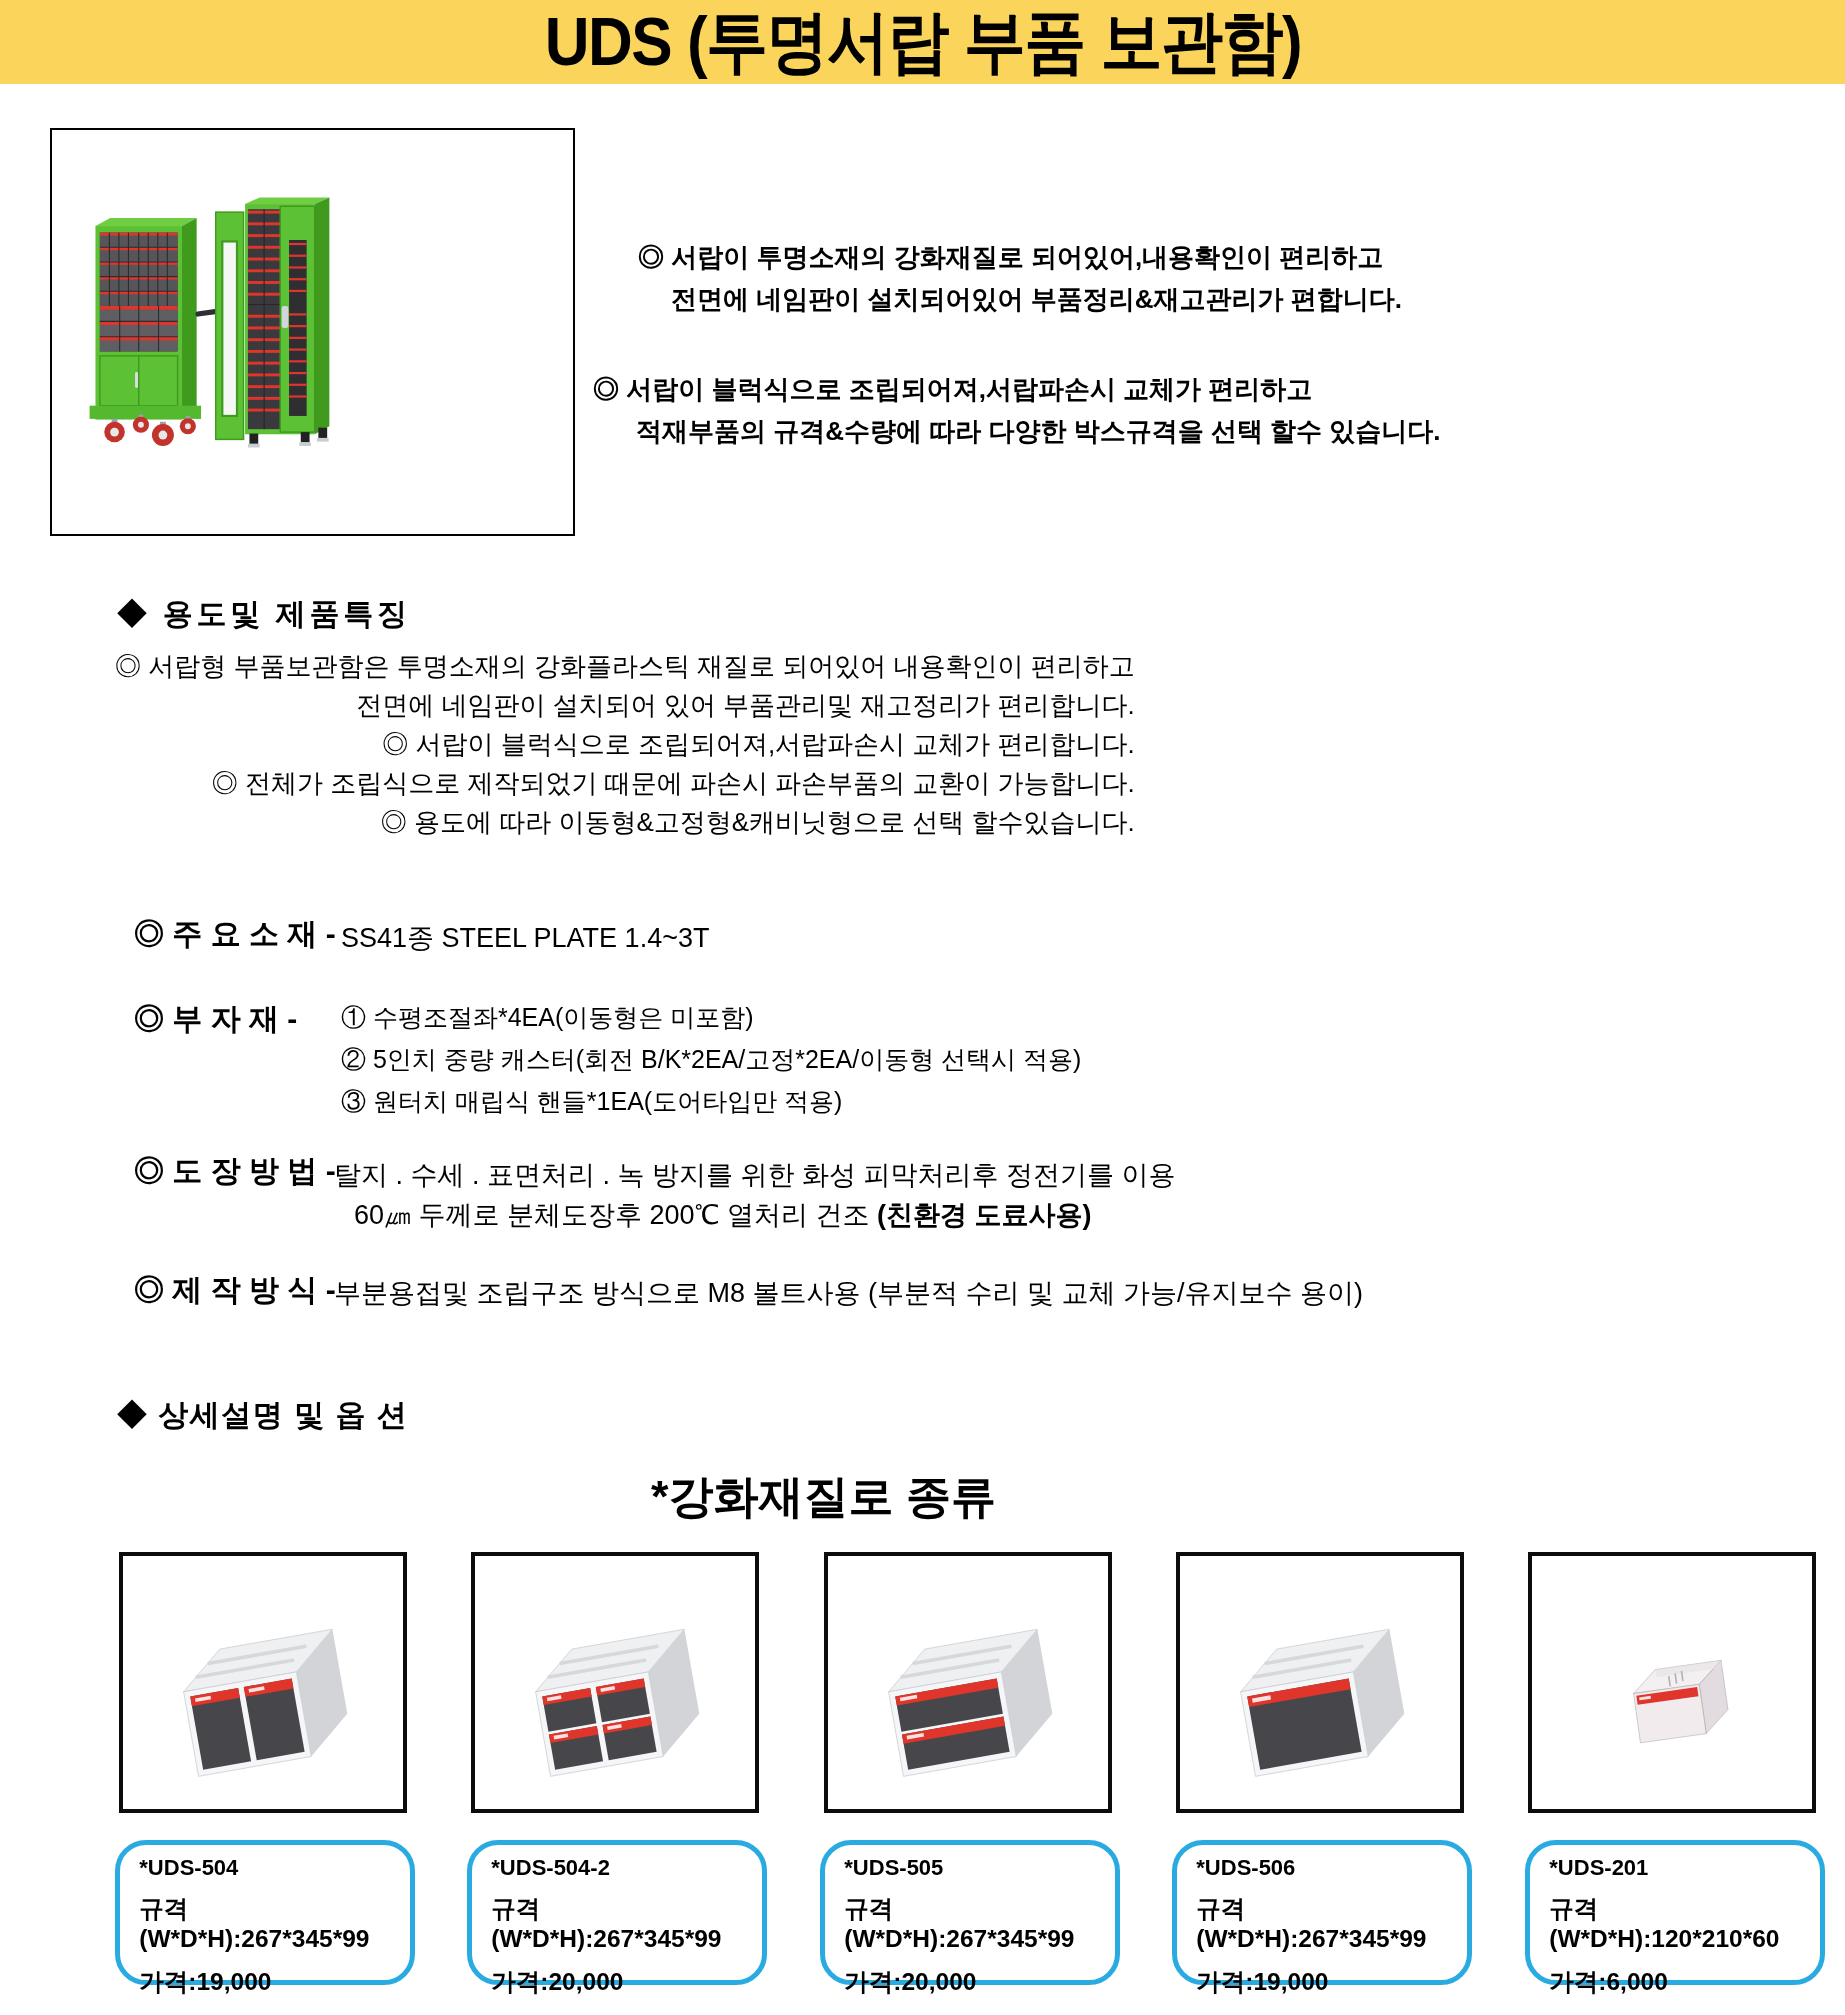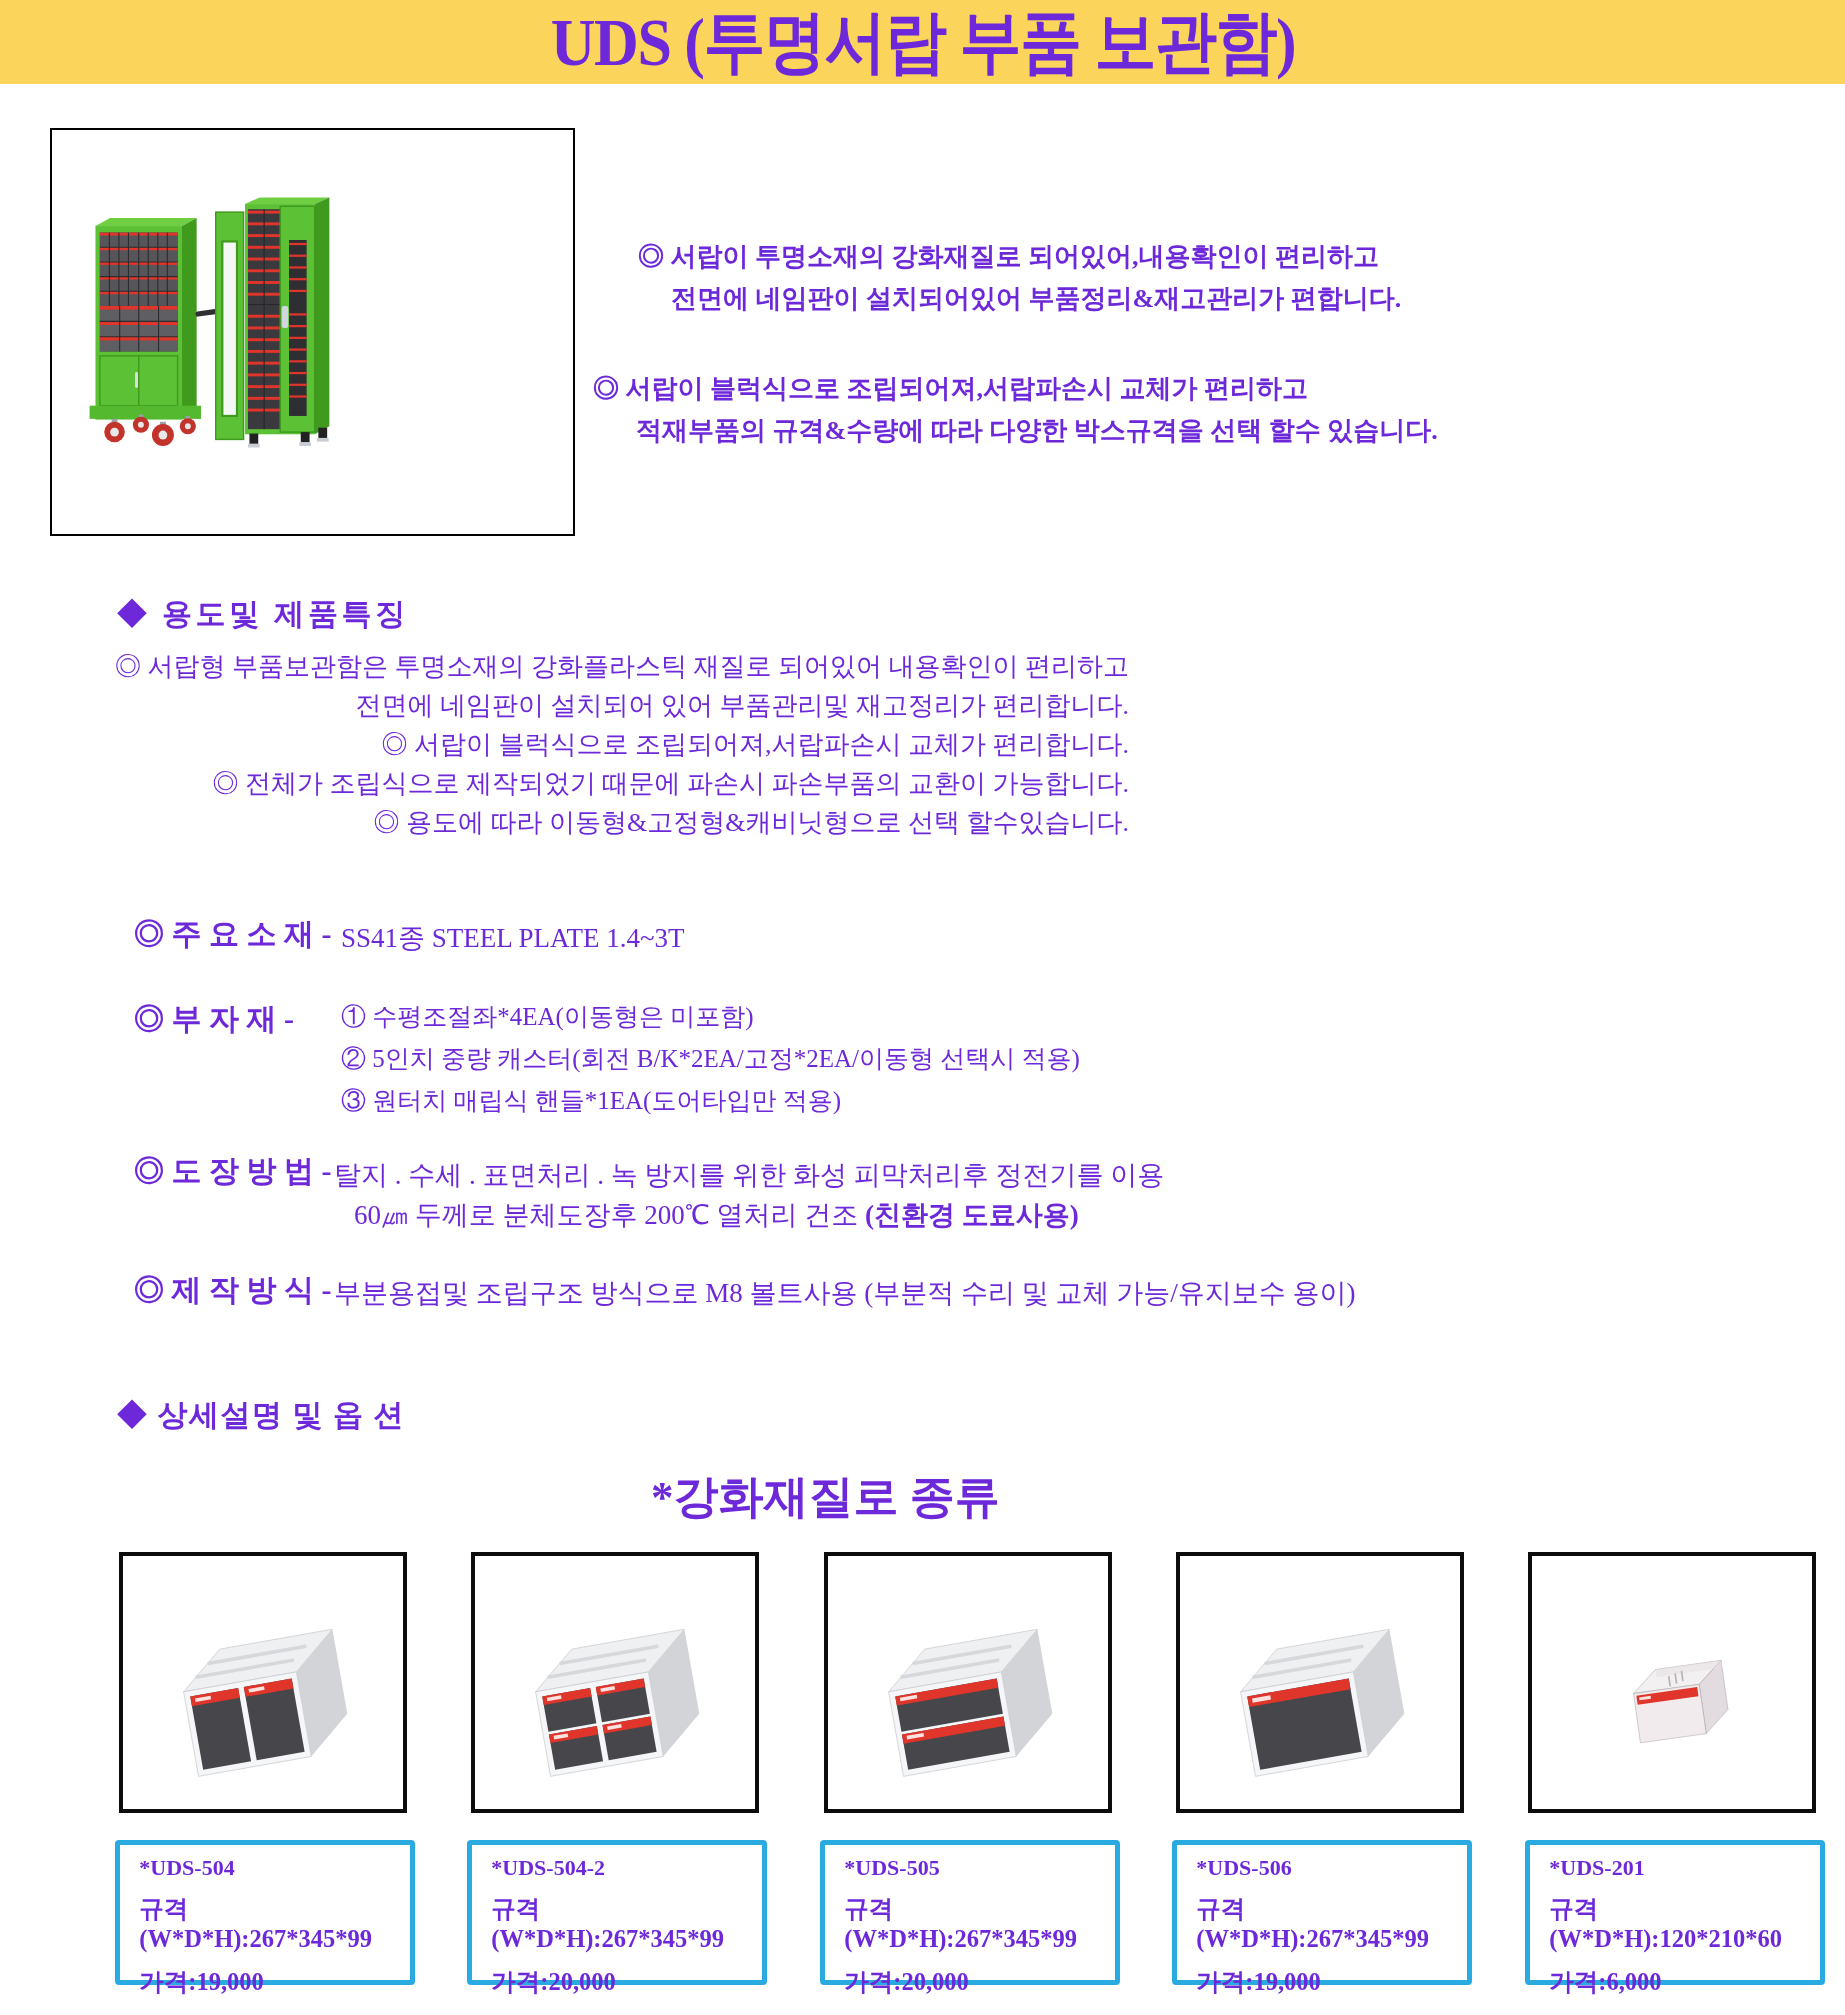--- a/index.html
+++ b/index.html
@@ -1,18 +1,18 @@
 <!DOCTYPE html>
 <html style="font-size:12px"><head>
 <meta charset="utf-8">
 <style>
   html,body{margin:0;padding:0;background:#ffffff;}
   .page{
     position:relative;width:1846px;height:2015px;background:#ffffff;
-    font-family:Liberation Serif, serif;color:#6d28d9;overflow:hidden;
+    font-family:Liberation Sans, sans-serif;color:#000000;overflow:hidden;
   }
   
   .banner{position:absolute;left:0;top:0;width:1846px;height:84px;
     display:flex;align-items:center;justify-content:center;}
   .banner .title{font-size:62px;font-weight:800;letter-spacing:-1.5px;transform:scaleY(1.1);white-space:nowrap;}
   
   .hero-box{position:absolute;left:50px;top:128px;width:521px;height:404px;border:2.2px solid #000;background:#fff;}
   .hero-block{position:absolute;left:593px;font-size:26px;font-weight:700;line-height:42px;white-space:nowrap;}
   .hero-block .l2{padding-left:33px;text-align:center;}
   .hero-block.b2 .l2{padding-left:43px;}
@@ -22,21 +22,21 @@
   .features .wrap2{padding-left:62px;}
   
   .spec-label{position:absolute;left:134px;font-size:30px;font-weight:700;white-space:nowrap;}
   .spec-value{position:absolute;left:341px;font-size:27px;white-space:nowrap;}
   .spec-value b{font-weight:700;}
   .acc-list{position:absolute;left:341px;font-size:25px;line-height:42px;white-space:nowrap;}
   
   .sub-heading{position:absolute;left:651px;top:1467px;font-size:45px;font-weight:800;white-space:nowrap;}
   
   .thumb-box{position:absolute;top:1552px;width:288px;height:261px;border:4.5px solid #0c0c0c;background:#fff;box-sizing:border-box;}
-  .info-box{position:absolute;top:1840px;width:300px;height:145px;border:5.2px solid #29ABE2;border-radius:4px;
+  .info-box{position:absolute;top:1840px;width:300px;height:145px;border:5.2px solid #29ABE2;border-radius:31px;
     background:#fff;box-sizing:border-box;padding:10.4px 7.4px 0 19.3px;}
   .info-box .model{font-size:22px;font-weight:700;}
   .info-box .spec{font-size:24.5px;font-weight:700;margin-top:10.4px;}
   .info-box .price{font-size:24.5px;font-weight:700;margin-top:12px;}
   .c1{left:119px;} .c2{left:471px;} .c3{left:824px;} .c4{left:1176px;} .c5{left:1528px;}
   .i1{left:115px;} .i2{left:467px;} .i3{left:820px;} .i4{left:1172px;} .i5{left:1525px;}
   svg{display:block;}
 </style>
 </head>
 <body>

